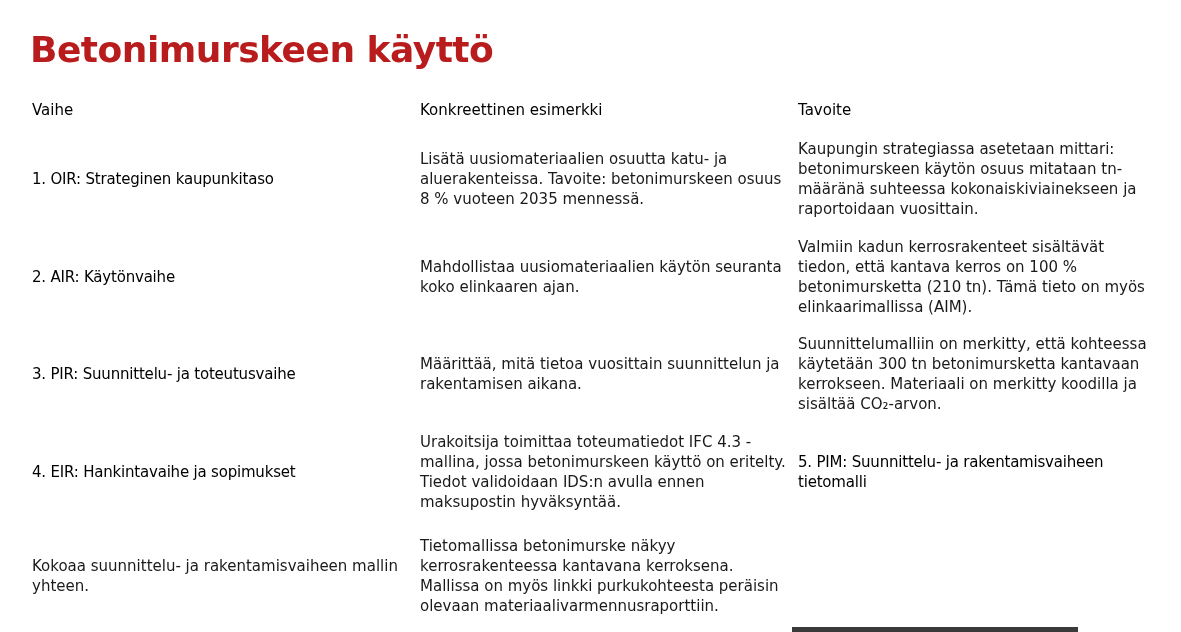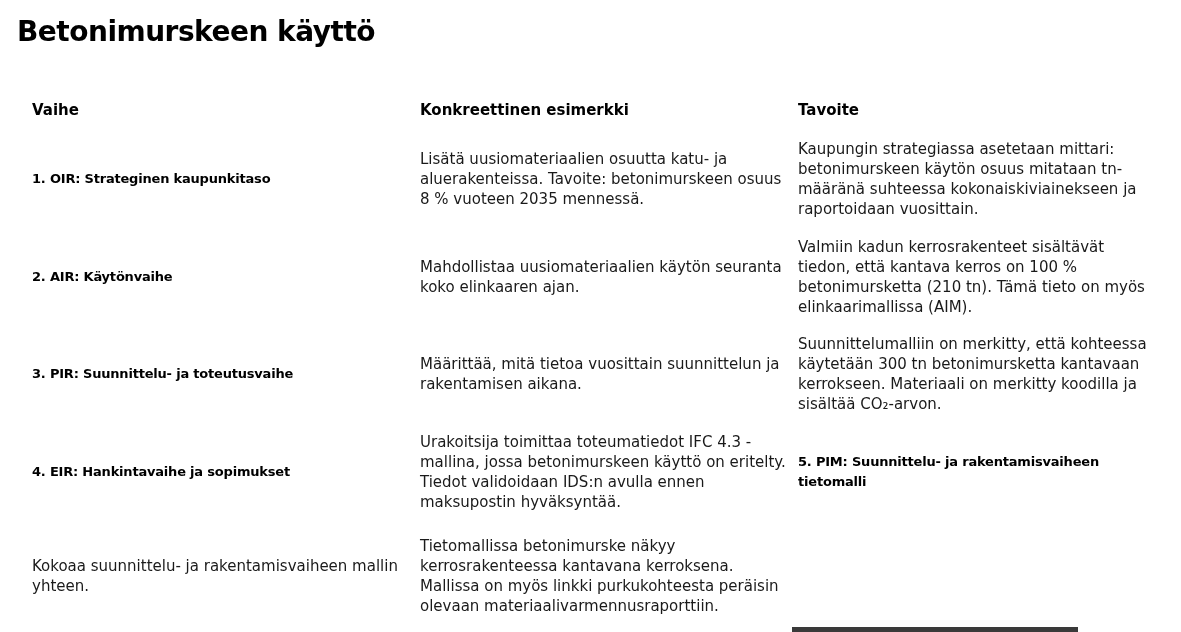--- a/index.html
+++ b/index.html
@@ -8,51 +8,51 @@
     width: 1181px; height: 632px;
     background: #ffffff;
     font-family: "DejaVu Sans", "Liberation Sans", sans-serif;
     color: #1a1a1a;
     overflow: hidden;
     position: relative;
   }
   .page-title {
     position: absolute;
     left: 17px; top: 16px;
-    margin: 0;
-    font-size: 28px;
+    margin: 13px;
+    font-size: 36px;
     line-height: 1.15;
     font-weight: bold;
-    color: #000000;
+    color: #b91c1c;
     letter-spacing: -0.5px;
   }
   .phase-table {
     position: absolute;
     left: 32px; top: 100px;
     width: 1130px;
     display: grid;
     grid-template-columns: 388px 378px 360px;
     grid-template-rows: 30px 98px 97px 98px 97px 112px;
     align-items: center;
   }
   .cell {
     font-size: 15px;
     line-height: 20px;
     padding-right: 10px;
   }
   .th {
     align-self: start;
-    font-weight: bold;
+    font-weight: normal;
     color: #000000;
     font-size: 15px;
   }
   .phase {
-    font-weight: bold;
+    font-weight: normal;
     color: #000000;
-    font-size: 13px;
+    font-size: 15px;
     letter-spacing: -0.2px;
     line-height: 20px;
   }
   .clipped-bar {
     position: absolute;
     left: 792px; top: 627px;
     width: 286px; height: 5px;
     background: #3a3a3a;
   }
 </style>

